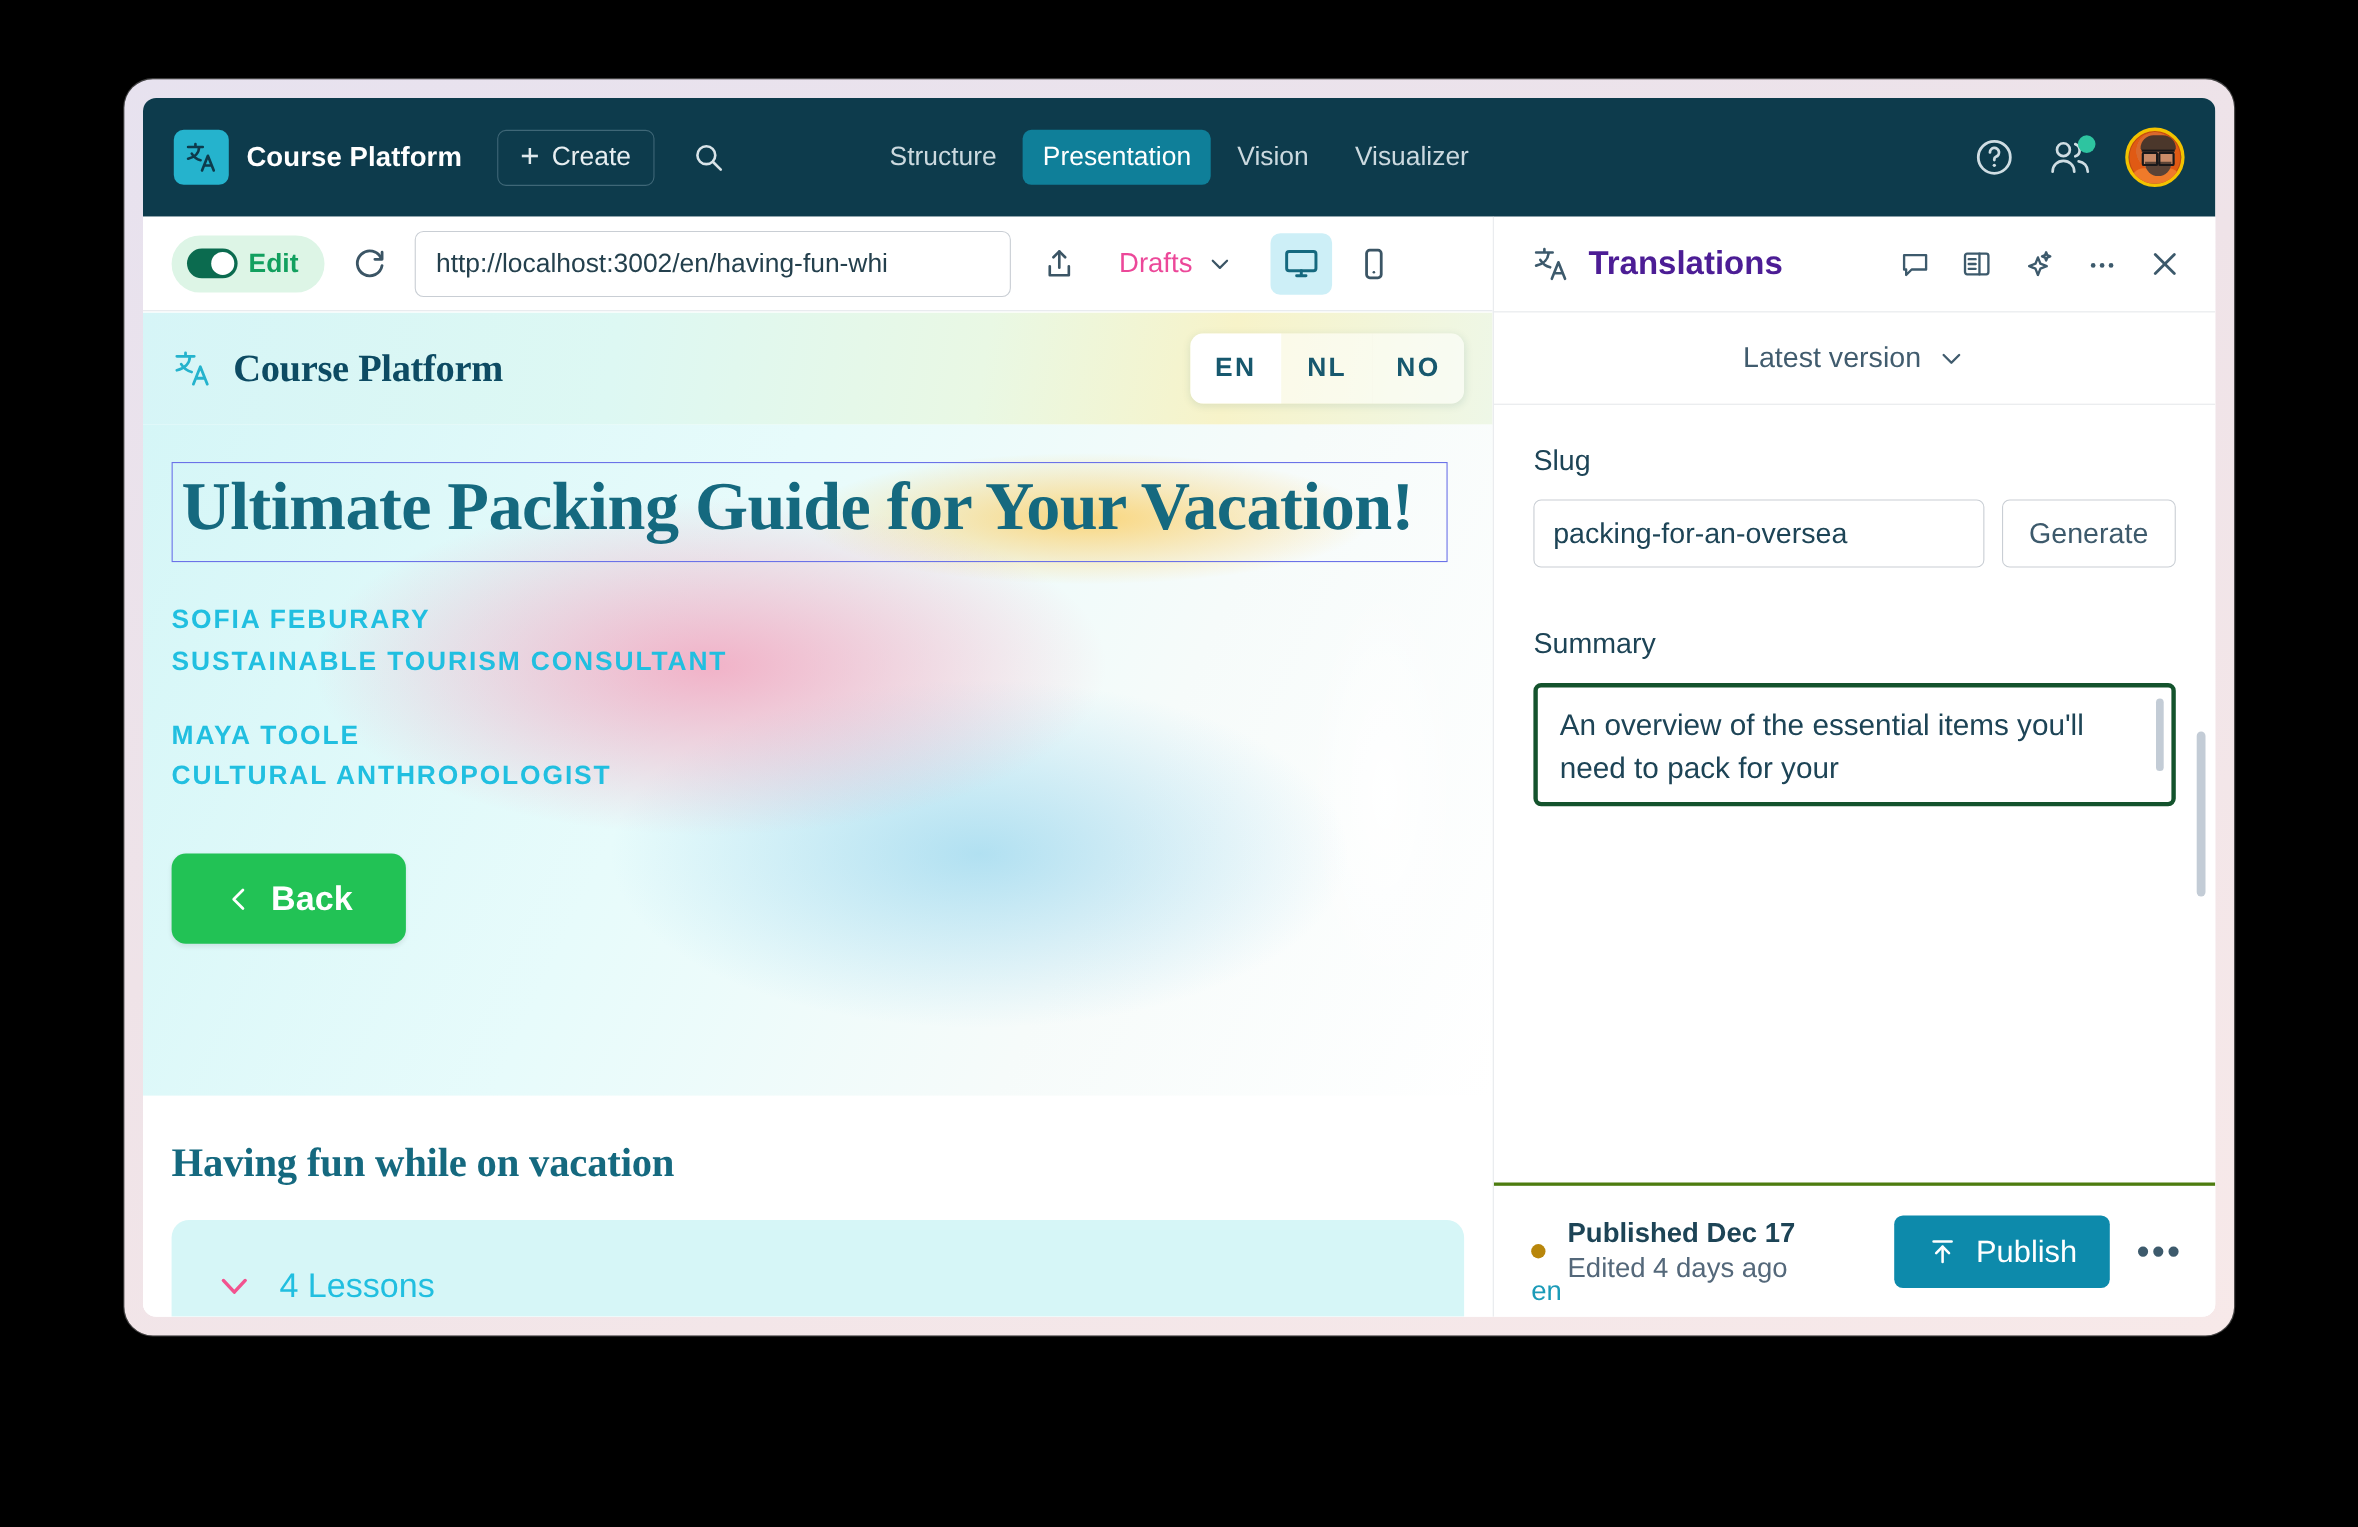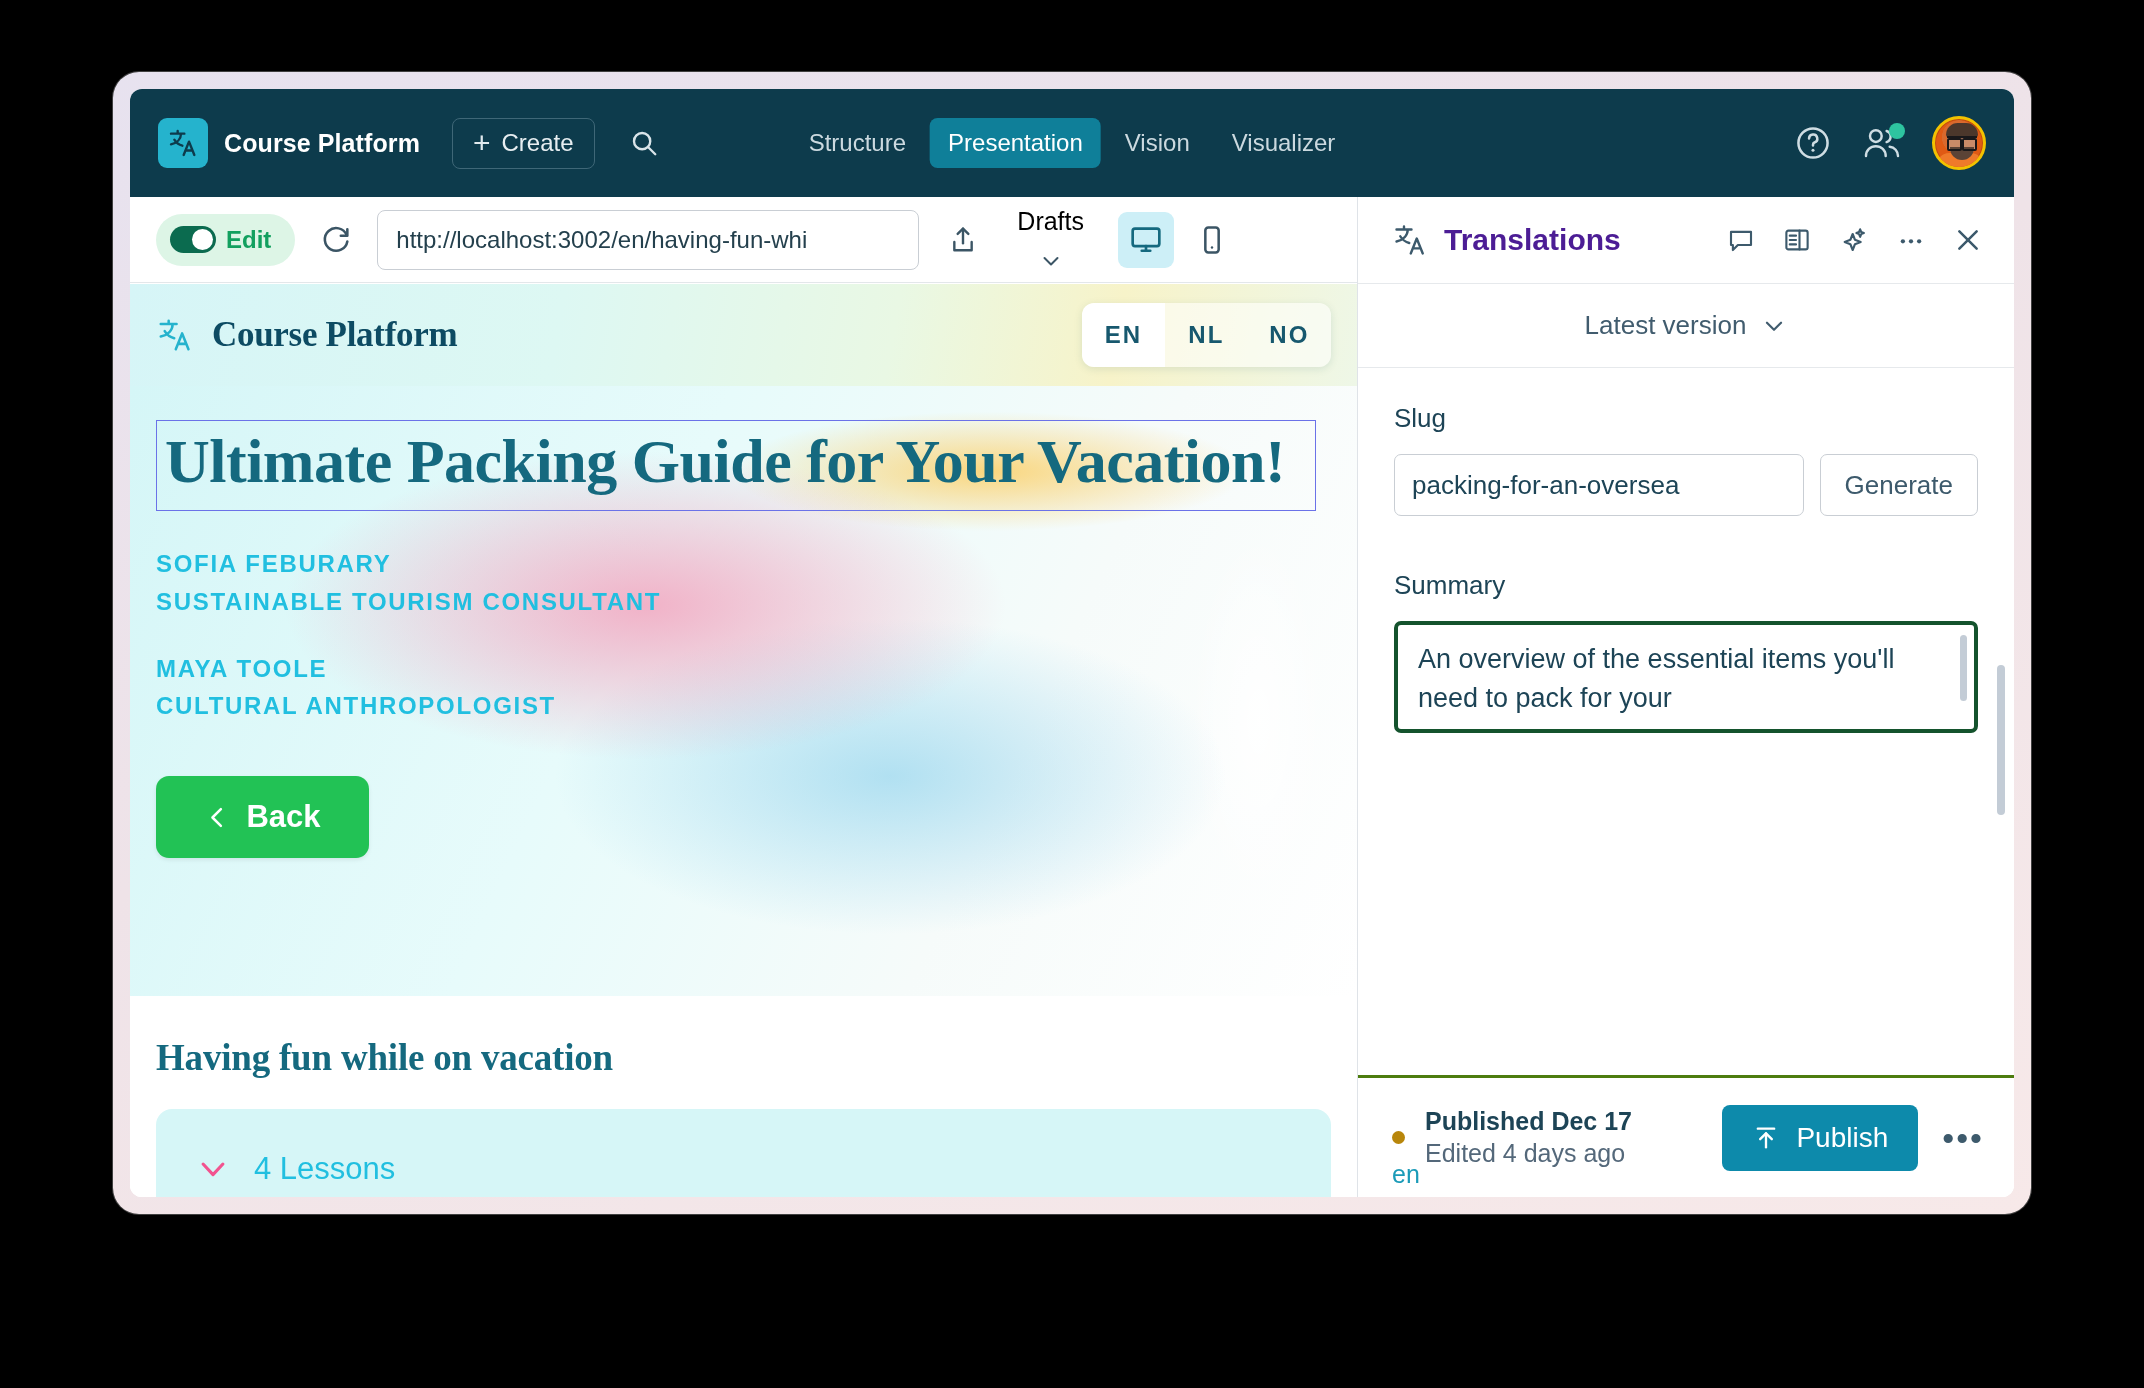--- a/index.html
+++ b/index.html
@@ -164,21 +164,21 @@
     margin-left: 24px;
     width: 542px; height: 60px;
     border: 1px solid #c9ced4; border-radius: 8px;
     display: flex; align-items: center; padding: 0 18px;
     color: #24404d; font-size: 24px; overflow: hidden; white-space: nowrap;
     cursor: text; background:#fff;
   }
   .share-btn { margin-left: 28px; cursor: pointer; display:flex; }
   .drafts-btn {
     margin-left: 38px; display: flex; align-items: center; gap: 13px;
-    color: #000000; font-size: 25px; cursor: pointer; flex-direction: column;
+    color: #ec4899; font-size: 25px; cursor: pointer;
   }
   .viewmode {
     margin-left: 34px; display: flex; align-items: center; gap: 10px;
   }
   .vm-btn {
     width: 56px; height: 56px; border-radius: 9px;
     display: flex; align-items: center; justify-content: center; cursor: pointer;
   }
   .vm-btn.active { background: #cdeff7; }
 

